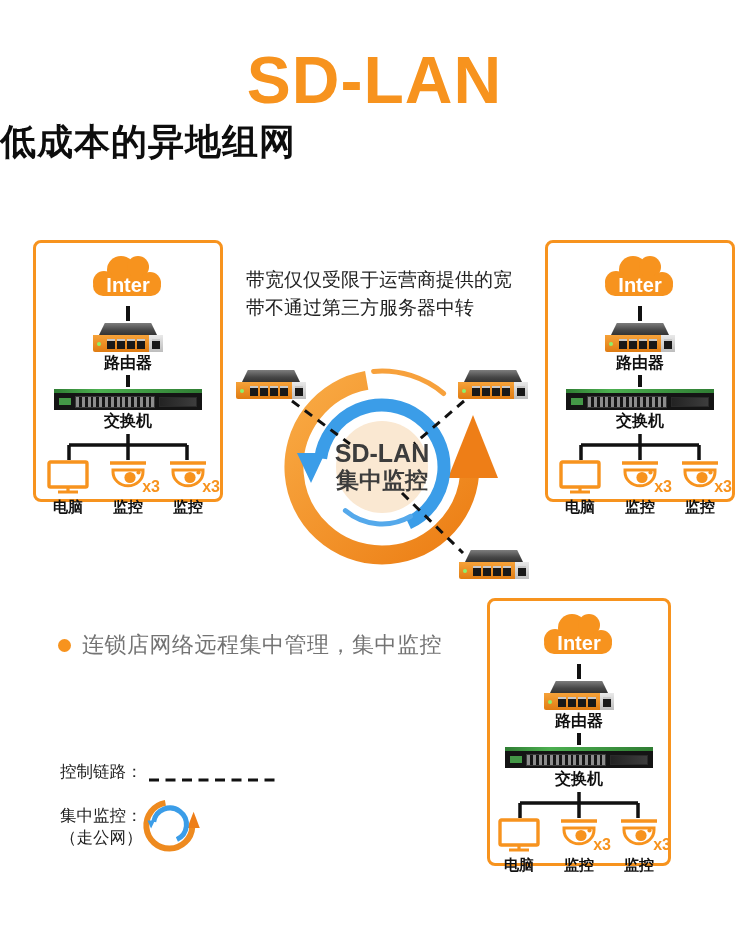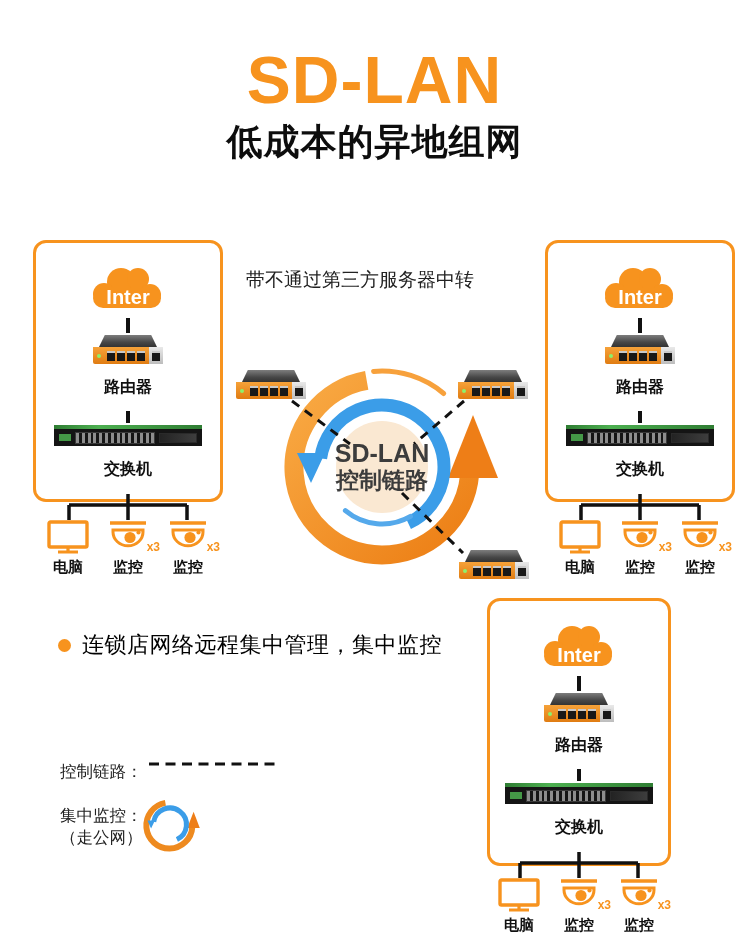--- a/index.html
+++ b/index.html
@@ -2,42 +2,42 @@
 <html><head>
 <meta charset="utf-8">
 <style>
   html,body{margin:0;padding:0;background:#fff;}
   .page{position:relative;width:749px;height:951px;background:#fff;overflow:hidden;
         font-family:"Liberation Sans","DejaVu Sans",sans-serif;}
 
   
   .title{position:absolute;top:42px;left:0;right:0;text-align:center;
          font-size:66px;font-weight:800;color:#F7931E;letter-spacing:1px;}
-  .subtitle{position:absolute;top:118px;left:0;right:0;text-align:center;
+  .subtitle{position:absolute;top:118px;left:0;right:0;
             font-size:36px;font-weight:900;color:#0d0d0d;letter-spacing:1px;}
 
   
   .intro{position:absolute;left:246px;top:266px;width:285px;
          font-size:19px;line-height:28px;color:#222;}
 
   
-  .site-box{position:absolute;border:3px solid #F7931E;border-radius:13px;
+  .site-box{position:absolute;border:3px solid #F7931E;border-radius:8px;
             box-sizing:border-box;display:flex;flex-direction:column;align-items:center;
-            padding-top:21px;background:#fff;}
+            padding-top:9px;background:#fff;}
   #site1{left:33px;top:240px;width:190px;height:262px;}
   #site2{left:545px;top:240px;width:190px;height:262px;}
   #site3{left:487px;top:598px;width:184px;height:268px;}
 
   .cloud{position:relative;width:80px;height:52px;flex:none;}
   .cloud-label{position:absolute;left:0;right:0;top:22px;text-align:center;
                color:#fff;font-size:20px;font-weight:600;}
   .vline{width:4px;background:#111;flex:none;}
   .v1{height:15px;margin:2px 0 2px;}
   .v2{height:12px;margin:1px 0 2px;}
-  .hw-label{font-size:16px;font-weight:700;color:#111;line-height:20px;margin:13px 0;}
+  .hw-label{font-size:16px;font-weight:700;color:#111;line-height:20px;margin:1px 0;}
 
   
   .router{width:70px;position:relative;flex:none;}
   .r-top{height:12px;margin:0 6px;background:linear-gradient(180deg,#7d7d7d,#474747 60%,#333);
          clip-path:polygon(10% 0,90% 0,100% 100%,0 100%);}
   .r-front{height:17px;background:linear-gradient(180deg,#f6a239,#e07c12);
            display:flex;align-items:center;padding-left:4px;gap:2px;
            border-radius:0 0 2px 2px;}
   .led{width:4px;height:4px;border-radius:50%;background:#8ef06a;margin-right:4px;flex:none;}
   .p{width:8px;height:10px;background:#181818;border-top:2px solid #c9c9c9;
@@ -52,57 +52,58 @@
   .sw-tag{width:12px;height:7px;background:#4caf50;opacity:.85;flex:none;}
   .sw-ports{width:78px;height:10px;border:1px solid #3a3a3a;flex:none;
             background:repeating-linear-gradient(90deg,#8d8d8d 0 3px,#151515 3px 5.8px);}
   .sw-right{flex:1;height:8px;background:linear-gradient(90deg,#232323,#3d3d3d);border:1px solid #2a2a2a;}
 
   .branch{margin-top:2px;flex:none;}
   .devices{display:flex;width:176px;justify-content:space-between;flex:none;}
   .device{width:56px;display:flex;flex-direction:column;align-items:center;}
   .cam-wrap{position:relative;display:inline-block;line-height:0;}
   .badge{position:absolute;right:-8px;bottom:0;color:#F7931E;font-weight:700;
-         font-size:12px;font-style:normal;line-height:14px;}
+         font-size:16px;font-style:normal;line-height:14px;}
   .device-label{font-size:15px;font-weight:700;color:#111;margin-top:4px;}
 
   
   .cycle-svg{position:absolute;left:230px;top:355px;}
   .platform-label{position:absolute;left:322px;top:440px;width:120px;text-align:center;
                   color:#3c3c3c;font-weight:600;}
   .platform-label .l1{font-size:25px;line-height:27px;display:block;}
   .platform-label .l2{font-size:23px;line-height:26px;display:block;}
 
   
   #router-a{position:absolute;left:236px;top:370px;}
   #router-b{position:absolute;left:458px;top:370px;}
   #router-c{position:absolute;left:459px;top:550px;}
 
   
   .features{position:absolute;left:58px;top:632px;}
   .feature{display:flex;align-items:center;margin-bottom:14px;height:26px;}
   .dot{width:13px;height:13px;border-radius:50%;background:#F7931E;margin-right:11px;flex:none;}
-  .feature-text{font-size:22px;color:#000000;letter-spacing:0.5px;}
-
-  
-  .legend-control{position:absolute;left:60px;top:761px;display:flex;align-items:flex-start;}
+  .feature-text{font-size:22px;color:#737373;letter-spacing:0.5px;}
+
+  
+  .legend-control{position:absolute;left:60px;top:761px;display:flex;align-items:flex-end;}
   .legend-label{font-size:16.5px;color:#222;}
   .legend-dash{margin-left:6px;}
   .legend-data-labels{position:absolute;left:60px;top:804px;font-size:16.5px;color:#222;line-height:22px;}
   .cycle-mini{position:absolute;left:140px;top:794px;}
 </style>
 </head>
 <body>
 
 <div class="page">
 
   <div class="title">SD-LAN</div>
   <div class="subtitle">低成本的异地组网</div>
 
   <div class="intro">
+    <div>带宽仅仅受限于运营商提供的宽</div>
     <div>带不通过第三方服务器中转</div>
   </div>
 
   <div class="site-box" id="site1">
     <div class="cloud">
       <svg width="80" height="52" viewBox="0 0 80 52">
         <g fill="#F7931E">
           <circle cx="33" cy="18" r="14"></circle>
             <circle cx="50" cy="15" r="11"></circle>
           <circle cx="16" cy="30" r="11"></circle>
@@ -346,21 +347,21 @@
     <circle cx="152" cy="112" r="46" fill="#FAE8D2"></circle>
 
     <g stroke="#111" stroke-width="3" stroke-dasharray="9 7">
       <line x1="62" y1="46" x2="120" y2="89"></line>
       <line x1="234" y1="46" x2="184" y2="89"></line>
       <line x1="172" y1="138" x2="233" y2="198"></line>
     </g>
   </svg>
   <div class="platform-label">
     <span class="l1">SD-LAN</span>
-    <span class="l2">控制链路</span>
+    <span class="l2">集中监控</span>
   </div>
 
   <div class="router" id="router-a">
     <div class="r-top"></div>
     <div class="r-front">
         <i class="led"></i>
         <i class="p"></i>
         <i class="p"></i>
         <i class="p"></i>
         <i class="p"></i>

